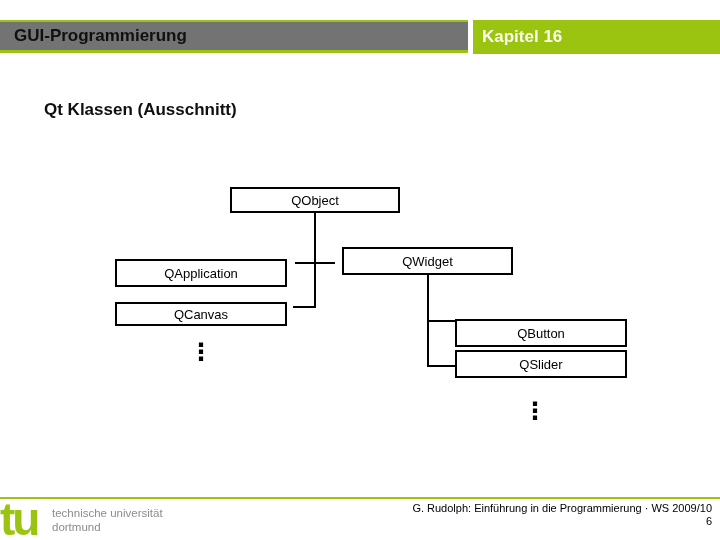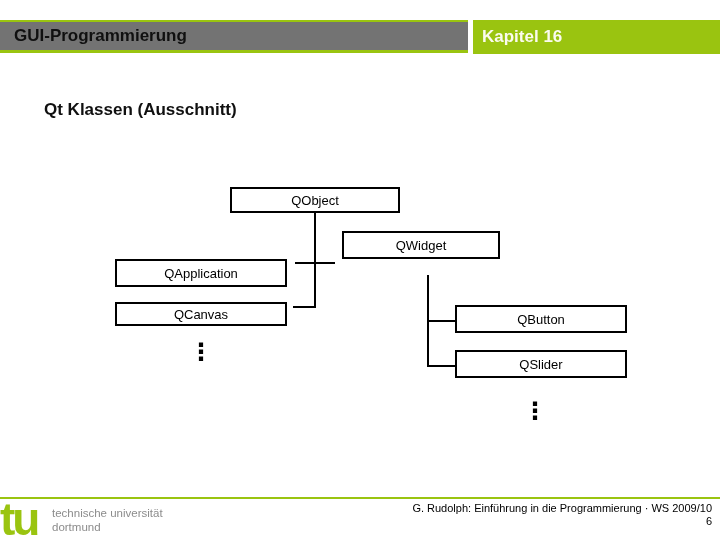--- a/index.html
+++ b/index.html
@@ -26,23 +26,23 @@
   .slide-title { position:absolute; left:44px; top:100px; font-size:17px; font-weight:bold; color:#101010; }
 
   
   .node {
     position:absolute; background:#ffffff; border:2px solid #000;
     display:flex; align-items:center; justify-content:center;
     font-size:13px; color:#000;
   }
   #node-qobject      { left:230px; top:187px; width:170px; height:26px; }
   #node-qapplication { left:115px; top:247px; width:172px; height:28px;margin-top:12px; }
-  #node-qwidget      { left:342px; top:231px; width:158px; height:28px; }
+  #node-qwidget      { left:342px; top:247px; width:171px; height:28px; }
   #node-qcanvas      { left:115px; top:302px; width:172px; height:24px; }
-  #node-qbutton      { left:455px; top:305px; width:172px; height:28px; }
+  #node-qbutton      { left:455px; top:319px; width:172px; height:28px; }
   #node-qslider      { left:455px; top:350px; width:172px; height:28px; }
 
   
   .line { position:absolute; background:#000; }
   #ln-qobject-down   { left:314px; top:213px; width:2px;  height:95px; }
   #ln-row1-cross     { left:295px; top:262px; width:40px; height:2px;  }
   #ln-canvas-elbow   { left:293px; top:306px; width:23px; height:2px;  }
   #ln-qwidget-down   { left:427px; top:275px; width:2px;  height:92px; }
   #ln-qbutton-branch { left:429px; top:320px; width:26px; height:2px;  }
   #ln-qslider-branch { left:429px; top:365px; width:26px; height:2px;  }

